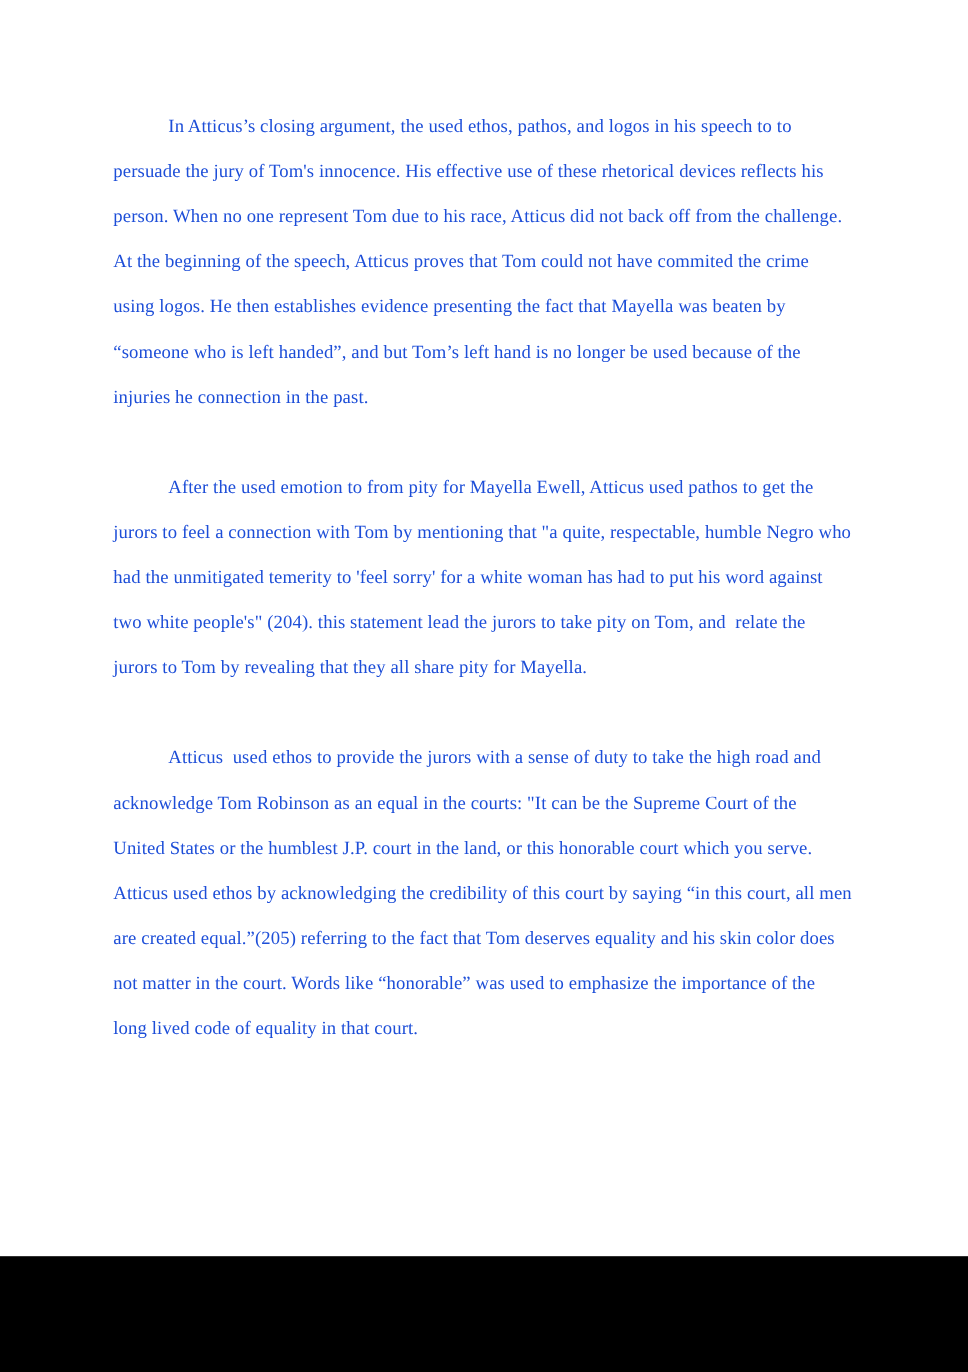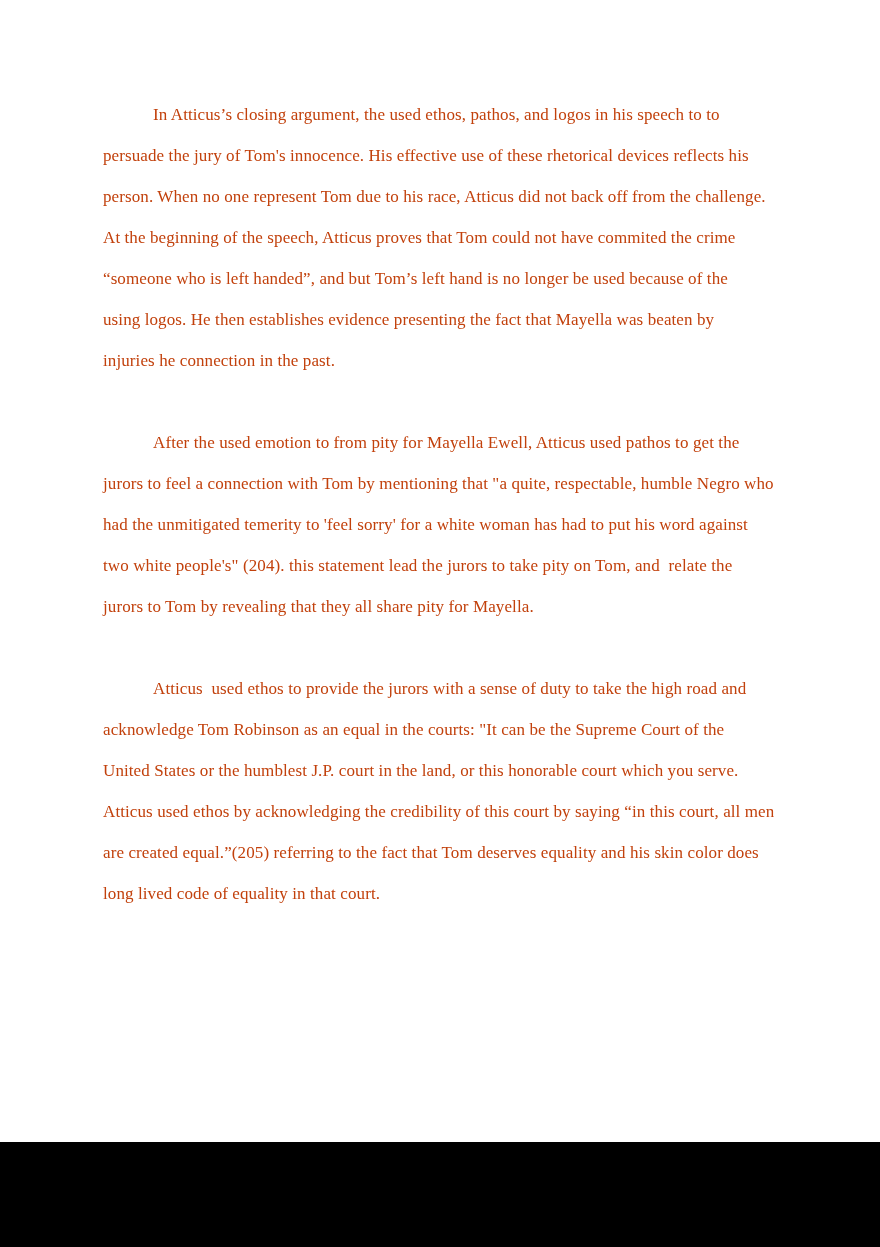--- a/index.html
+++ b/index.html
@@ -13,21 +13,21 @@
     height: 1247px;
     background: #ffffff;
     overflow: hidden;
     font-family: "Liberation Serif", "DejaVu Serif", serif;
   }
   .essay {
     position: absolute;
     top: 94px;
     left: 103px;
     width: 720px;
-    color: #c2410c;
+    color: #1d4ed8;
     font-size: 17px;
   }
   .para {
     margin: 0 0 41px 0;
     padding: 0;
   }
   .line {
     display: block;
     height: 41px;
     line-height: 41px;
@@ -51,39 +51,40 @@
 
 <div class="page">
 
   <div class="essay">
 
     <div class="para">
       <span class="line indent">In Atticus’s closing argument, the used ethos, pathos, and logos in his speech to to</span>
       <span class="line">persuade the jury of Tom's innocence. His effective use of these rhetorical devices reflects his</span>
       <span class="line">person. When no one represent Tom due to his race, Atticus did not back off from the challenge.</span>
       <span class="line">At the beginning of the speech, Atticus proves that Tom could not have commited the crime</span>
+      <span class="line">using logos. He then establishes evidence presenting the fact that Mayella was beaten by</span>
       <span class="line">“someone who is left handed”, and but Tom’s left hand is no longer be used because of the</span>
-      <span class="line">using logos. He then establishes evidence presenting the fact that Mayella was beaten by</span>
       <span class="line">injuries he connection in the past.</span>
     </div>
 
     <div class="para">
       <span class="line indent">After the used emotion to from pity for Mayella Ewell, Atticus used pathos to get the</span>
       <span class="line">jurors to feel a connection with Tom by mentioning that "a quite, respectable, humble Negro who</span>
       <span class="line">had the unmitigated temerity to 'feel sorry' for a white woman has had to put his word against</span>
       <span class="line">two white people's" (204). this statement lead the jurors to take pity on Tom, and  relate the</span>
       <span class="line">jurors to Tom by revealing that they all share pity for Mayella.</span>
     </div>
 
     <div class="para">
       <span class="line indent">Atticus  used ethos to provide the jurors with a sense of duty to take the high road and</span>
       <span class="line">acknowledge Tom Robinson as an equal in the courts: "It can be the Supreme Court of the</span>
       <span class="line">United States or the humblest J.P. court in the land, or this honorable court which you serve.</span>
       <span class="line">Atticus used ethos by acknowledging the credibility of this court by saying “in this court, all men</span>
       <span class="line">are created equal.”(205) referring to the fact that Tom deserves equality and his skin color does</span>
+      <span class="line">not matter in the court. Words like “honorable” was used to emphasize the importance of the</span>
       <span class="line">long lived code of equality in that court.</span>
     </div>
 
   </div>
 
   <div class="footer-bar"></div>
 
 </div>
 
 </body></html>

